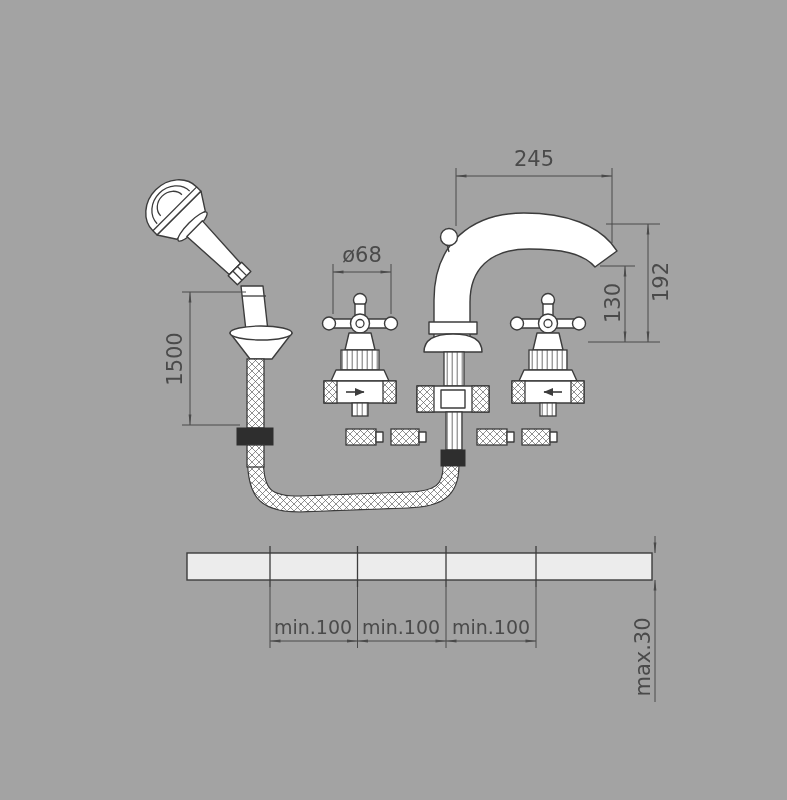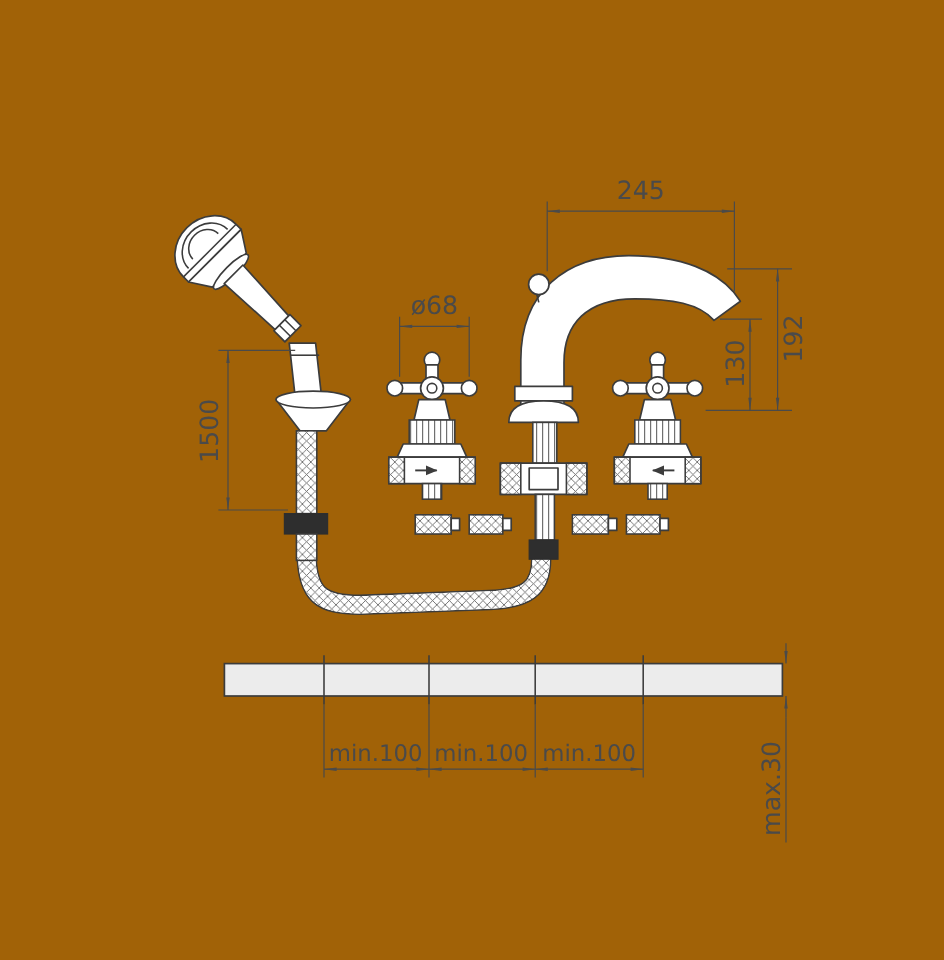--- a/index.html
+++ b/index.html
@@ -1,16 +1,16 @@
 <!DOCTYPE html>
 <html><head>
 <meta charset="utf-8">
 <style>
   html,body { margin:0; padding:0; background:#ffffff; }
-  .stage { width:787px; height:800px; background:#a16207; position:relative; overflow:hidden; }
+  .stage { width:787px; height:800px; background:#a3a3a3; position:relative; overflow:hidden; }
 
   
   .fig     { stroke:#3c3c3c; stroke-width:1.4; fill:#ffffff; stroke-linejoin:round; }
   .figline { stroke:#3c3c3c; stroke-width:1.3; fill:none; }
   .xh      { fill:url(#xh); stroke:#3c3c3c; stroke-width:1.3; }
   .vh      { fill:url(#vh); stroke:#3c3c3c; stroke-width:1.3; }
   .dk      { fill:#2e2e2e; stroke:#2e2e2e; }
 
   
   .dim  { stroke:#4a4a4a; stroke-width:1; fill:none; }

